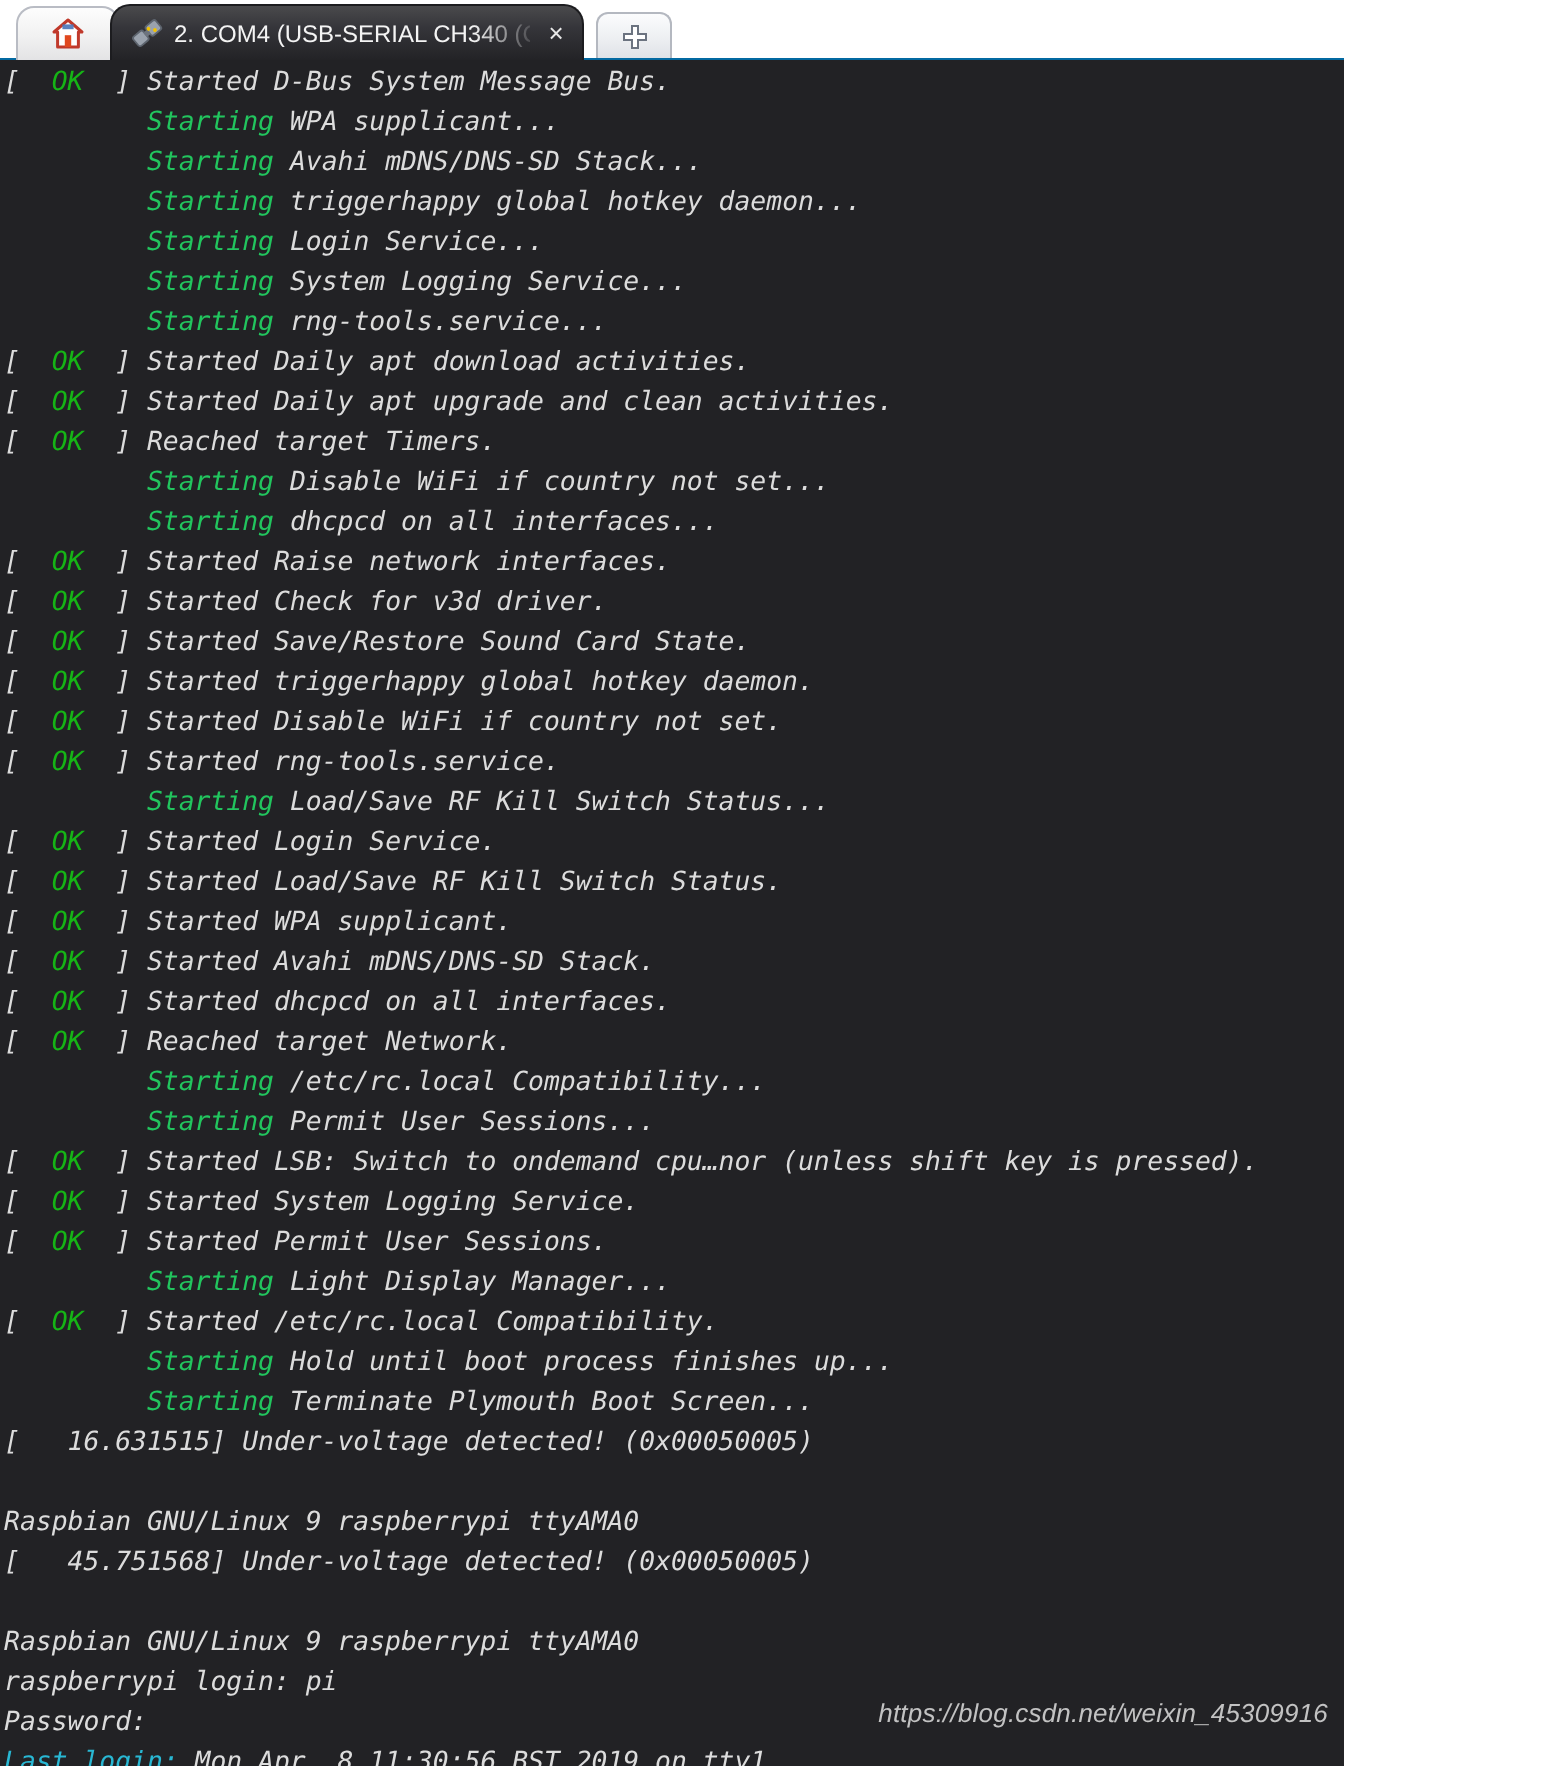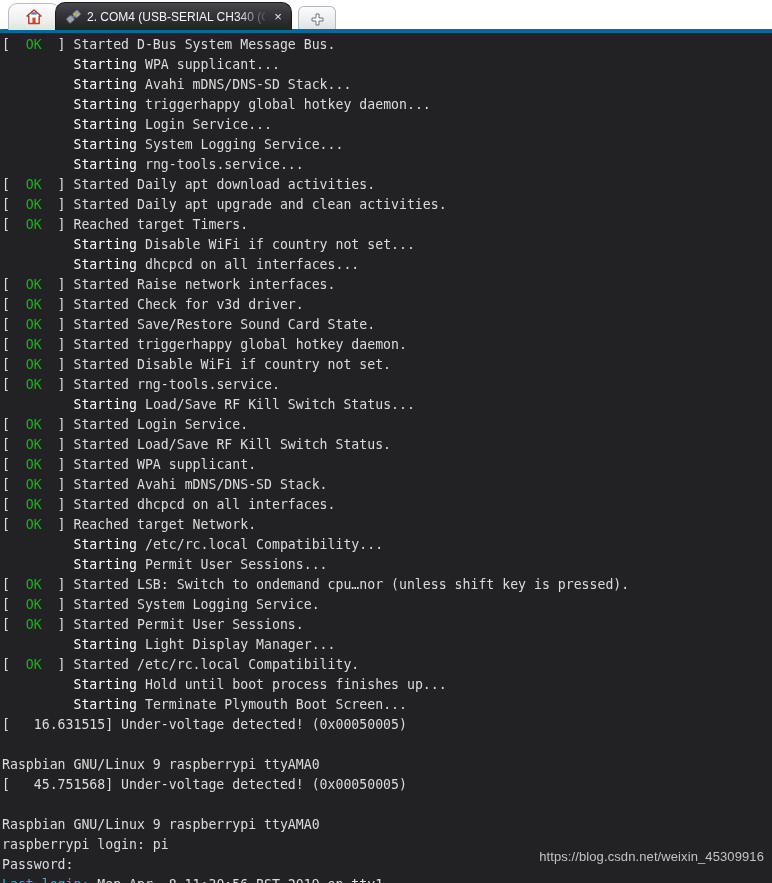--- a/index.html
+++ b/index.html
@@ -114,40 +114,41 @@
     justify-content: center;
     z-index: 1;
   }
   .plus-icon { width: 13px; height: 13px; display:block; }
 
   
   .terminal-wrap {
     position: absolute;
     left: 0;
     top: 29px;
-    width: 772px;
+    width: 672px;
     height: 854px;
     background: #222225;
-    border-top: 4px solid #0369a1;
+    border-top: 1px solid #0369a1;
     box-sizing: border-box;
     overflow: hidden;
+    font-style: italic;
   }
   .terminal {
     position: relative;
     padding: 2px 0 0 2px;
     font-family: "DejaVu Sans Mono", "Liberation Mono", monospace;
     font-size: 13.2px;
     line-height: 20px;
     color: #dcdcdc;
     white-space: pre;
     letter-spacing: 0px;
   }
   .line { height: 20px; }
   .c-ok     { color: #16b416; }
-  .c-start  { color: #ffffff; }
+  .c-start  { color: #22c55e; }
   .c-white  { color: #dcdcdc; }
   .c-cyan   { color: #29b8d4; }
   .watermark {
     position: absolute;
     right: 8px;
     bottom: 19px;
     font-family: "Liberation Sans", sans-serif;
     font-size: 13px;
     color: #d4d4d4;
     opacity: 0.9;

